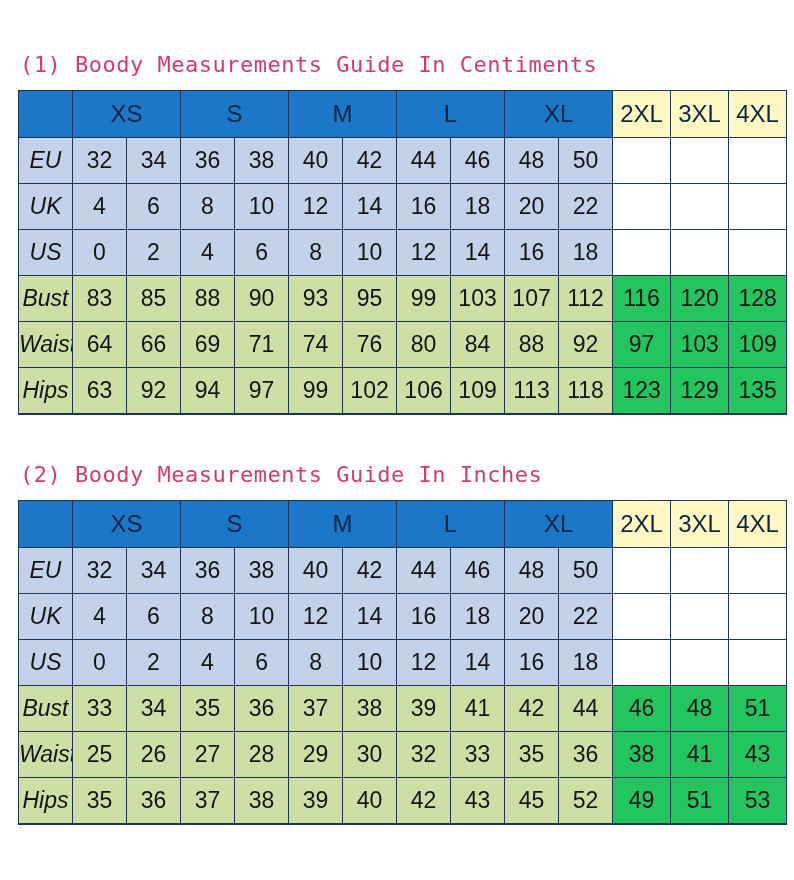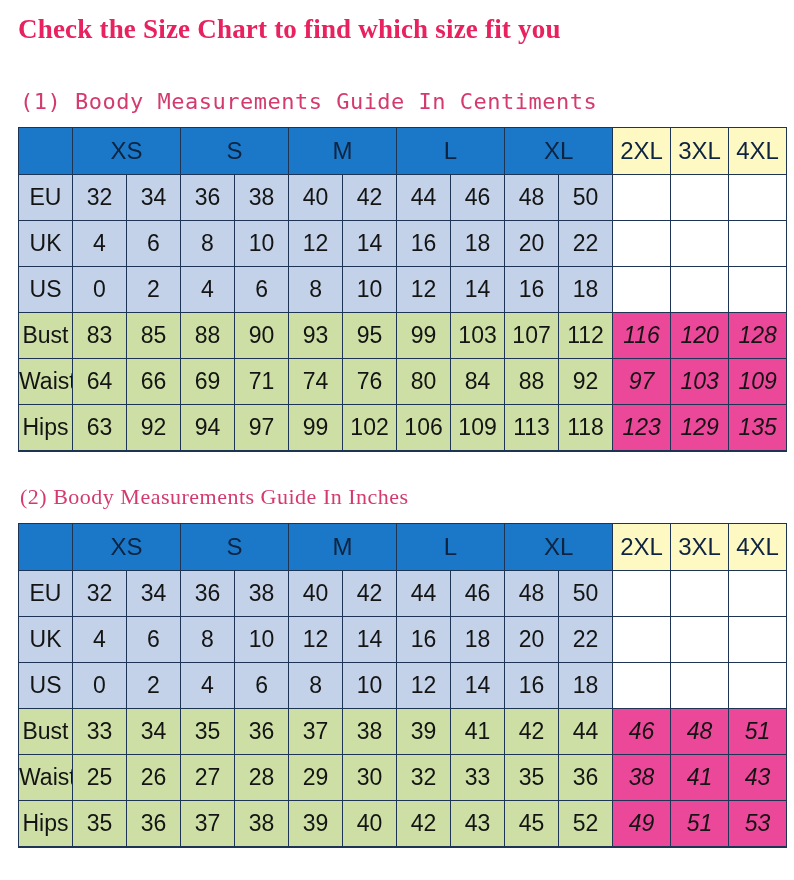--- a/index.html
+++ b/index.html
@@ -27,21 +27,21 @@
   }
   .section-heading {
     font-family: "DejaVu Sans Mono", "Liberation Mono", monospace;
     font-weight: normal;
     font-size: 22px;
     color: #d43a6d;
     margin: 0 0 13px 2px;
     letter-spacing: 0.5px;
   }
   .section-cm .section-heading { margin-top: 44px; }
-  .section-inch .section-heading { margin-top: 32px; font-family: Liberation Serif, serif; }
+  .section-inch .section-heading { margin-top: 47px; }
 
   table.size-table {
     border-collapse: collapse;
     table-layout: fixed;
     width: 768px;
   }
   table.size-table th,
   table.size-table td {
     border: 1px solid #1e3454;
     text-align: center;
@@ -61,32 +61,32 @@
     font-size: 23px;
     color: #141414;
   }
   table.size-table tr:last-child td { border-bottom-width: 2px; }
 
   th.hdr-blue  { background: #1b78c8; }
   th.hdr-dark  { background: #fef9c3; }
   td.lbl {
     font-size: 20px;
     color: #111111;
+    font-style: italic;
   }
   td.cell-blue       { background: #c3d2e8; }
   td.cell-green      { background: #cddfa5; }
-  td.cell-dark-green { background: #ec4899; font-style: italic; }
+  td.cell-dark-green { background: #22c55e; }
   td.cell-empty      { background: #ffffff; }
 </style>
 </head>
 <body>
 
 <div class="page">
 
-  <h1 class="main-title">Check the Size Chart to find which size fit you</h1>
 
   <section class="section-cm">
     <h2 class="section-heading">(1) Boody Measurements Guide In Centiments</h2>
     <table class="size-table">
         <colgroup>
           <col style="width: 54px;">
           <col style="width: 54px;">
           <col style="width: 54px;">
           <col style="width: 54px;">
           <col style="width: 54px;">

